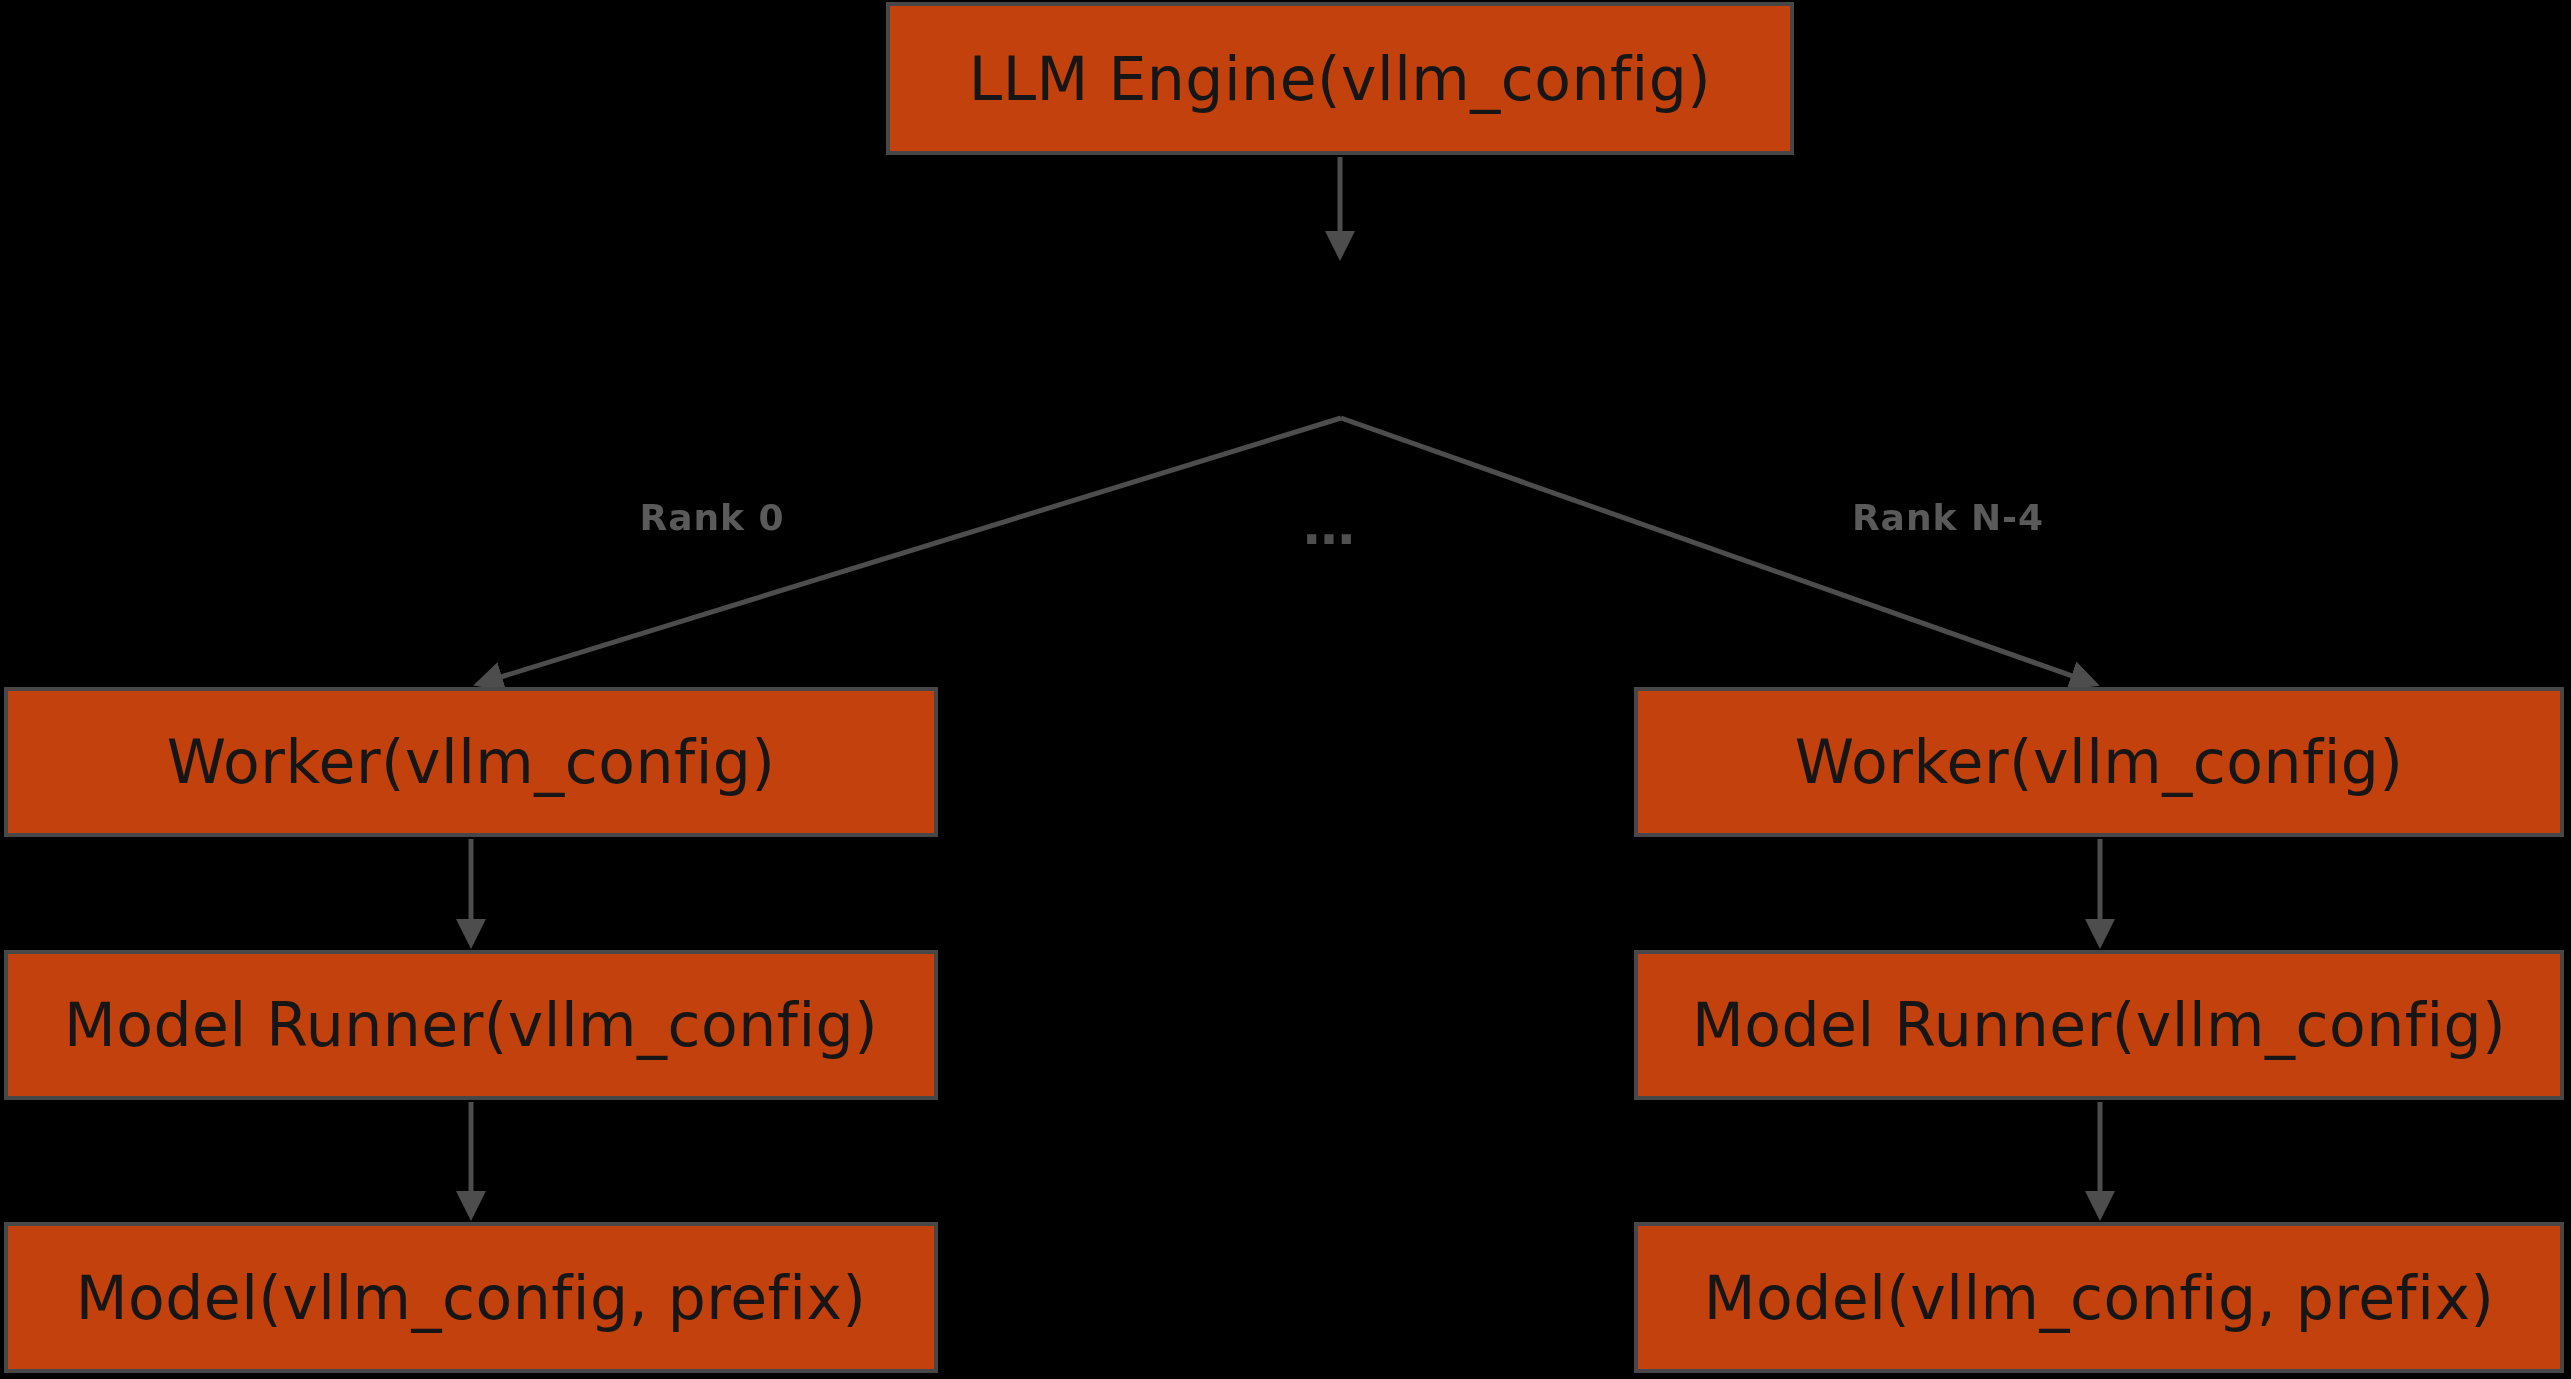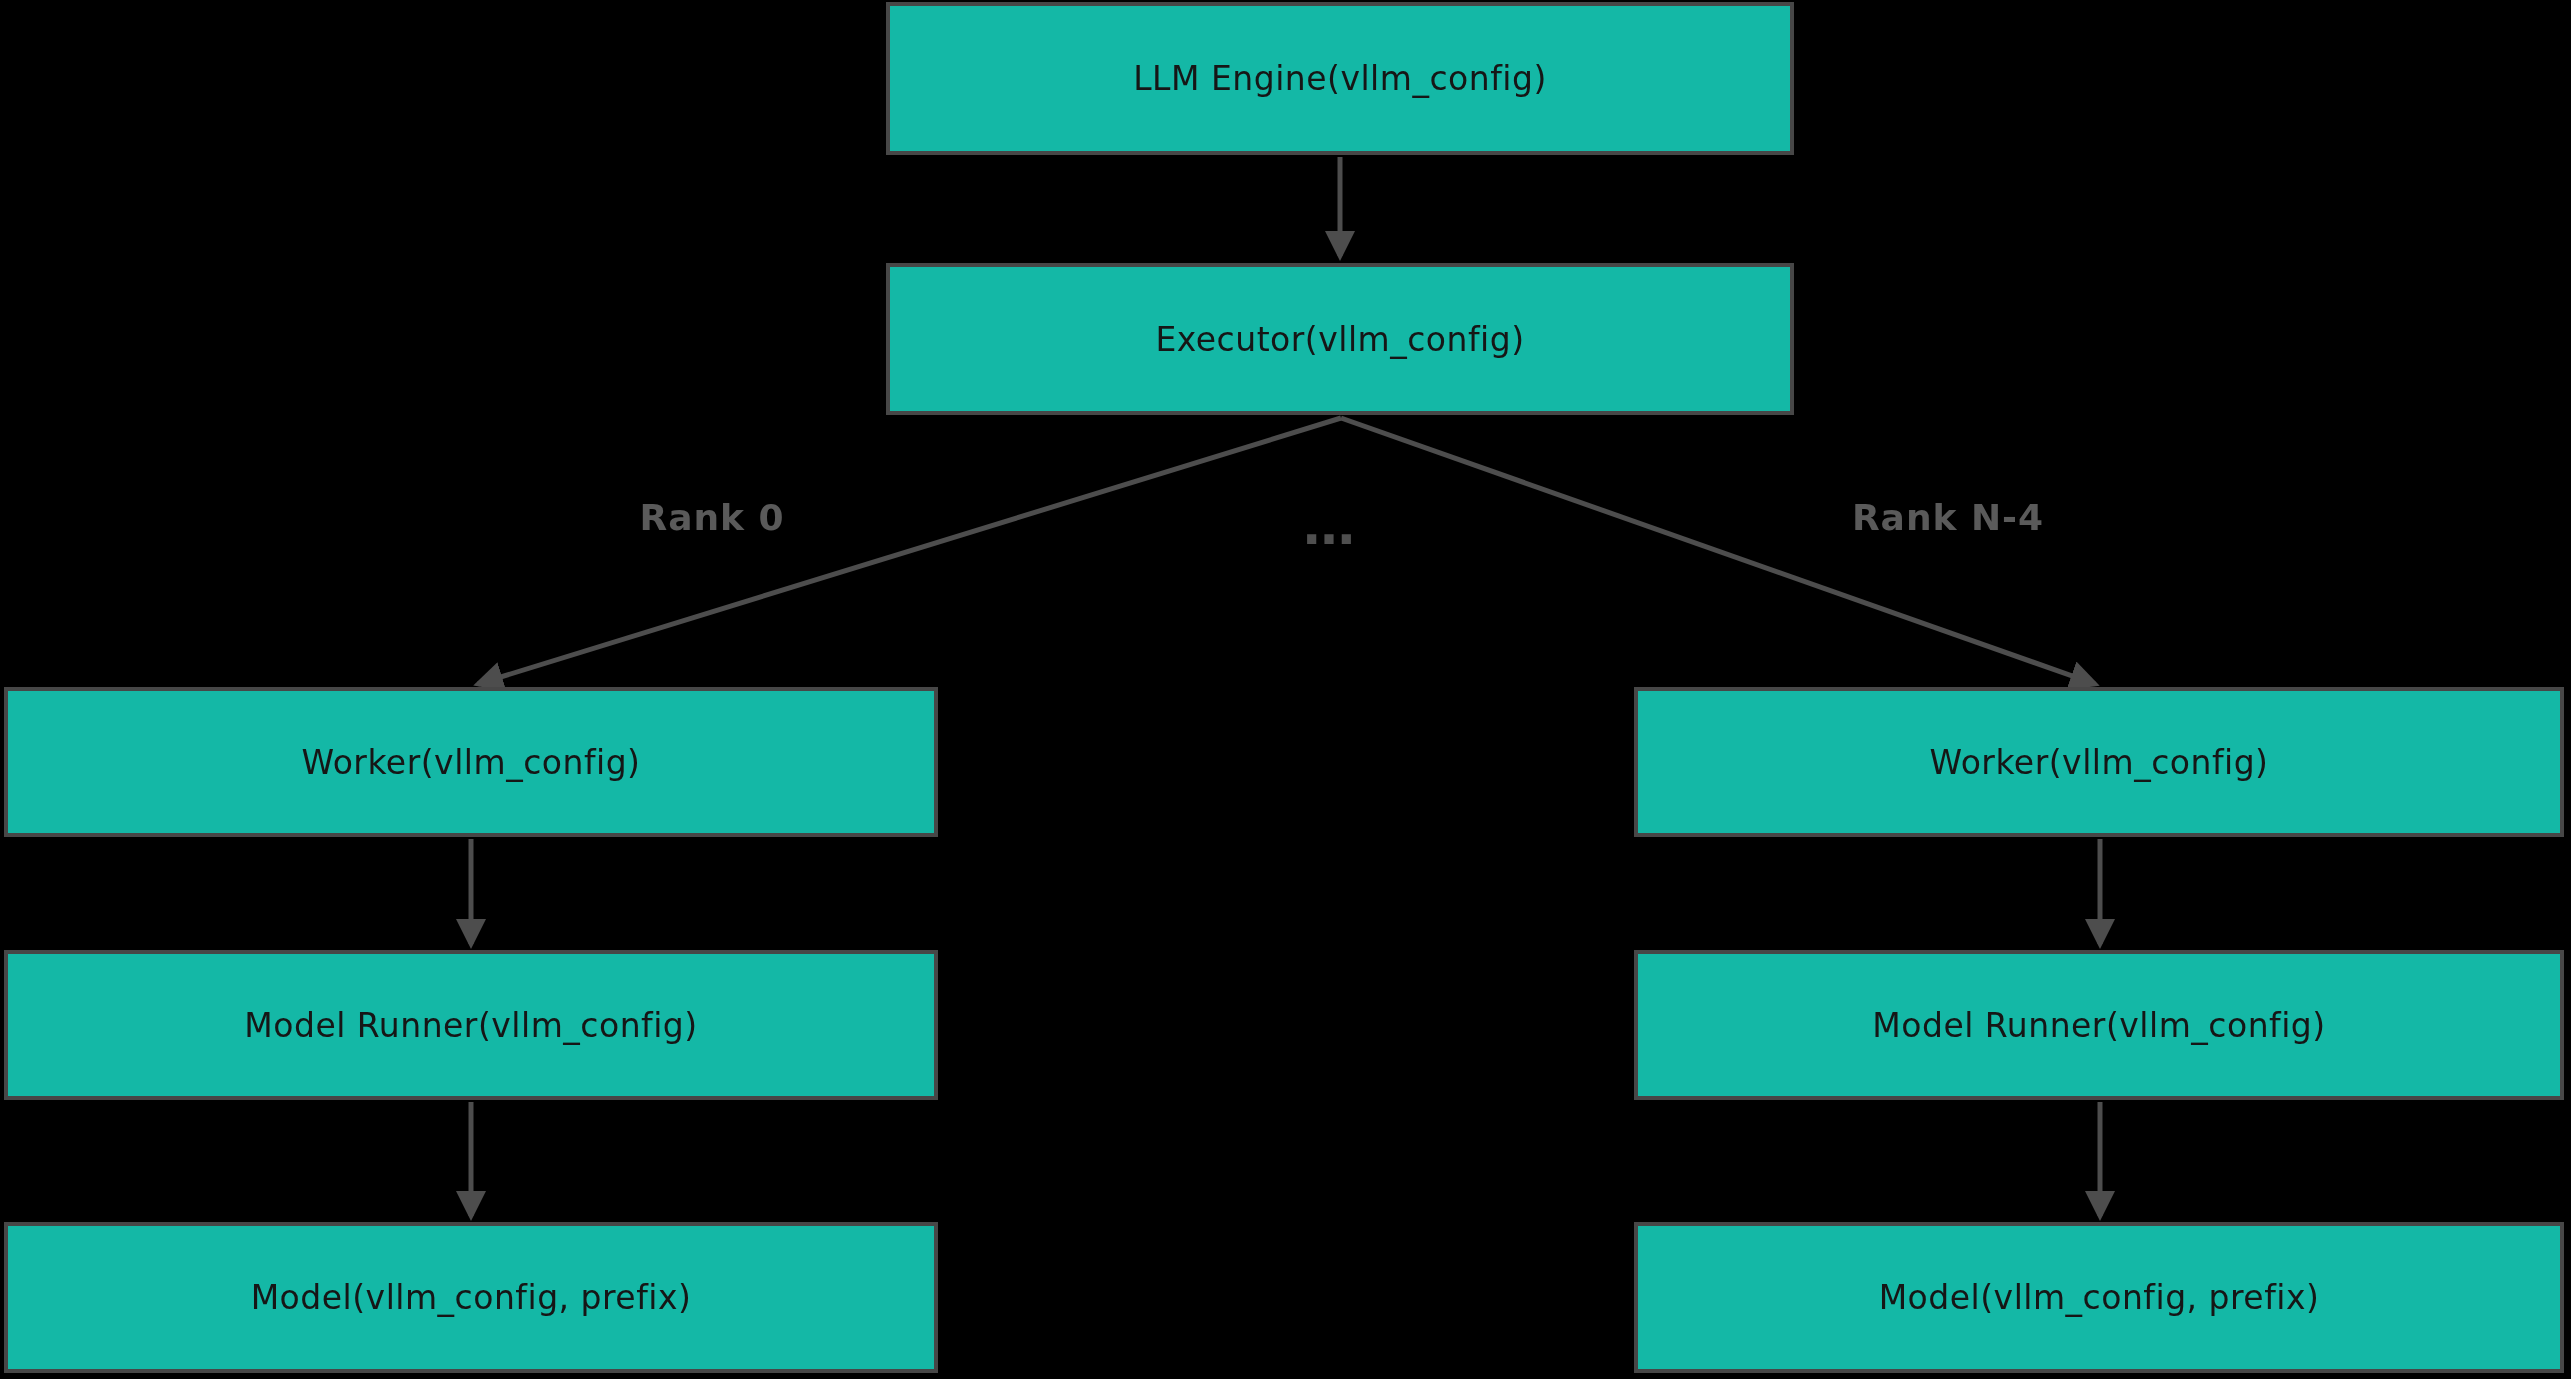--- a/index.html
+++ b/index.html
@@ -21,28 +21,28 @@
     top: 0;
     width: 2571px;
     height: 1379px;
   }
   .edges line {
     stroke: #4d4d4d;
     stroke-width: 5;
   }
   .node {
     position: absolute;
-    background: #14b8a6;
+    background: #c2410c;
     border: 4px solid #474747;
     box-sizing: border-box;
     display: flex;
     align-items: center;
     justify-content: center;
     color: #161616;
-    font-size: 33px;
+    font-size: 60px;
     font-weight: 500;
     letter-spacing: 0.5px;
     white-space: nowrap;
   }
   .edge-label {
     position: absolute;
     transform: translate(-50%, -50%);
     color: #5a5a5a;
     font-size: 36px;
     font-weight: 600;
@@ -73,23 +73,20 @@
     <line x1="471" y1="839" x2="471" y2="944" marker-end="url(#arrowhead)"></line>
     <line x1="471" y1="1102" x2="471" y2="1216" marker-end="url(#arrowhead)"></line>
     <line x1="2100" y1="839" x2="2100" y2="944" marker-end="url(#arrowhead)"></line>
     <line x1="2100" y1="1102" x2="2100" y2="1216" marker-end="url(#arrowhead)"></line>
   </svg>
 
   <div class="node" style="left:886px;  top:2px;    width:908px; height:153px;">
     <span>LLM Engine(vllm_config)</span>
   </div>
 
-  <div class="node" style="left:886px;  top:263px;  width:908px; height:152px;">
-    <span>Executor(vllm_config)</span>
-  </div>
 
   <div class="node" style="left:4px;    top:687px;  width:934px; height:150px;">
     <span>Worker(vllm_config)</span>
   </div>
 
   <div class="node" style="left:4px;    top:950px;  width:934px; height:150px;">
     <span>Model Runner(vllm_config)</span>
   </div>
 
   <div class="node" style="left:4px;    top:1222px; width:934px; height:151px;">

